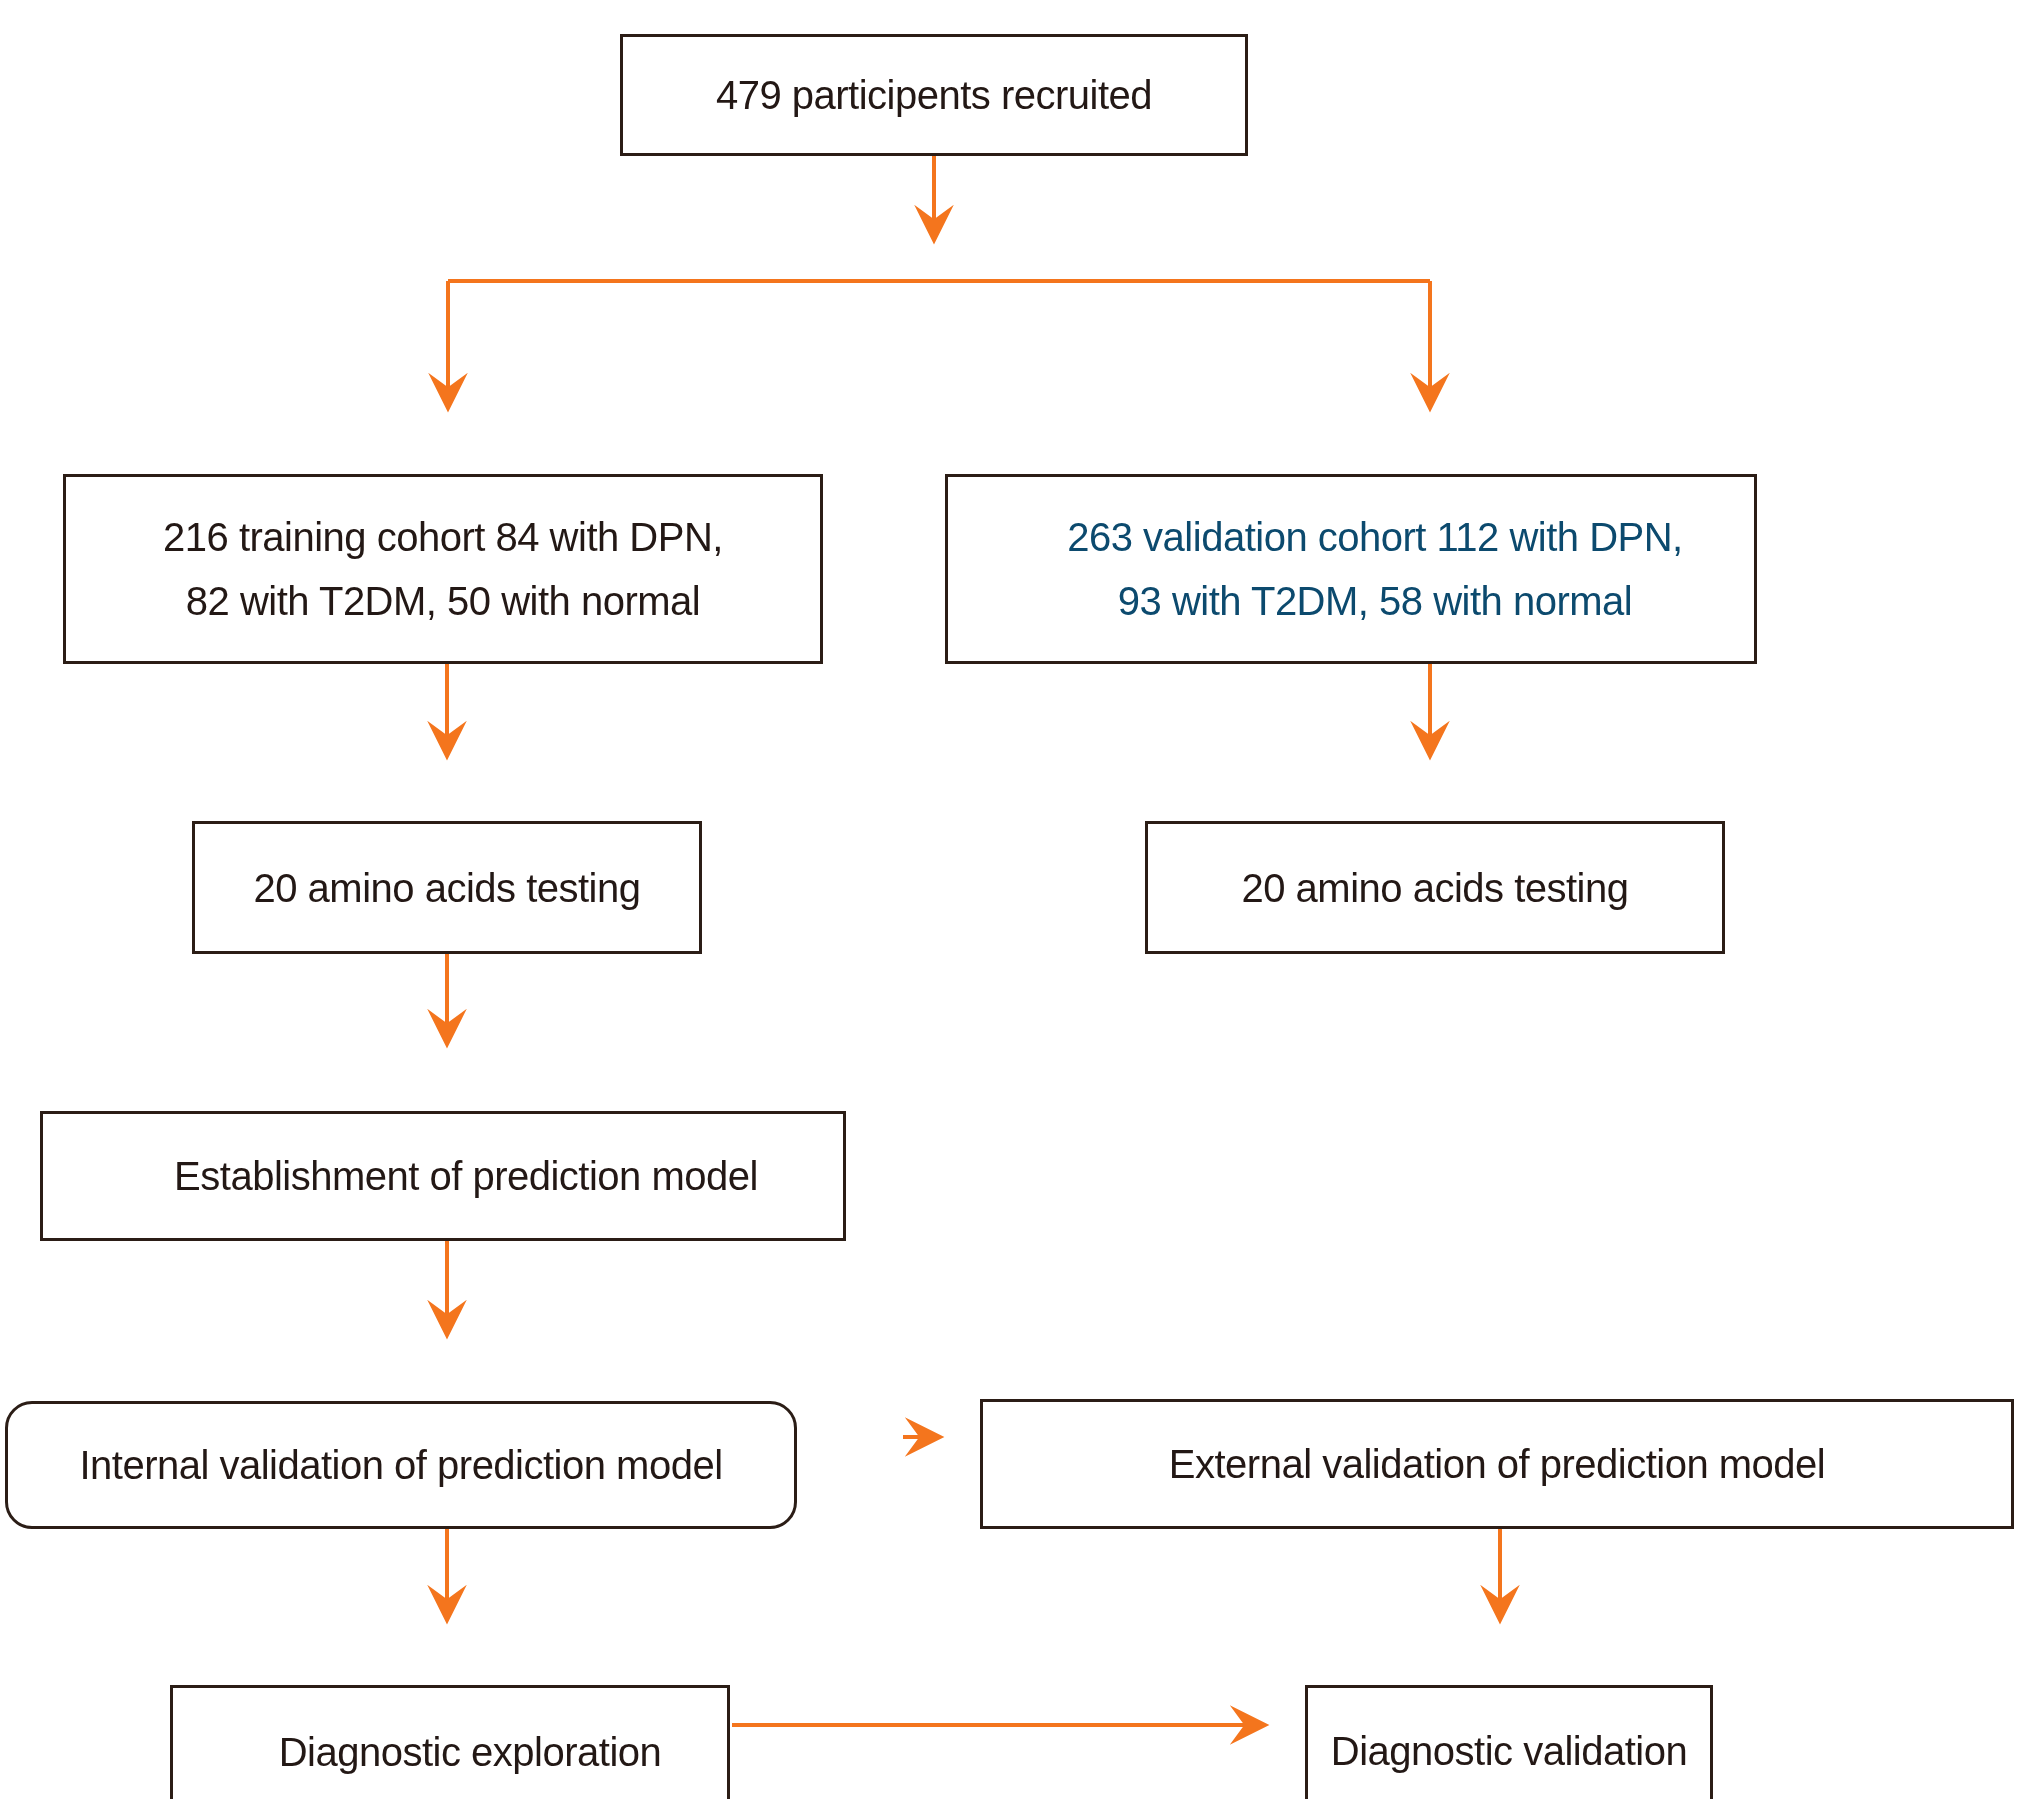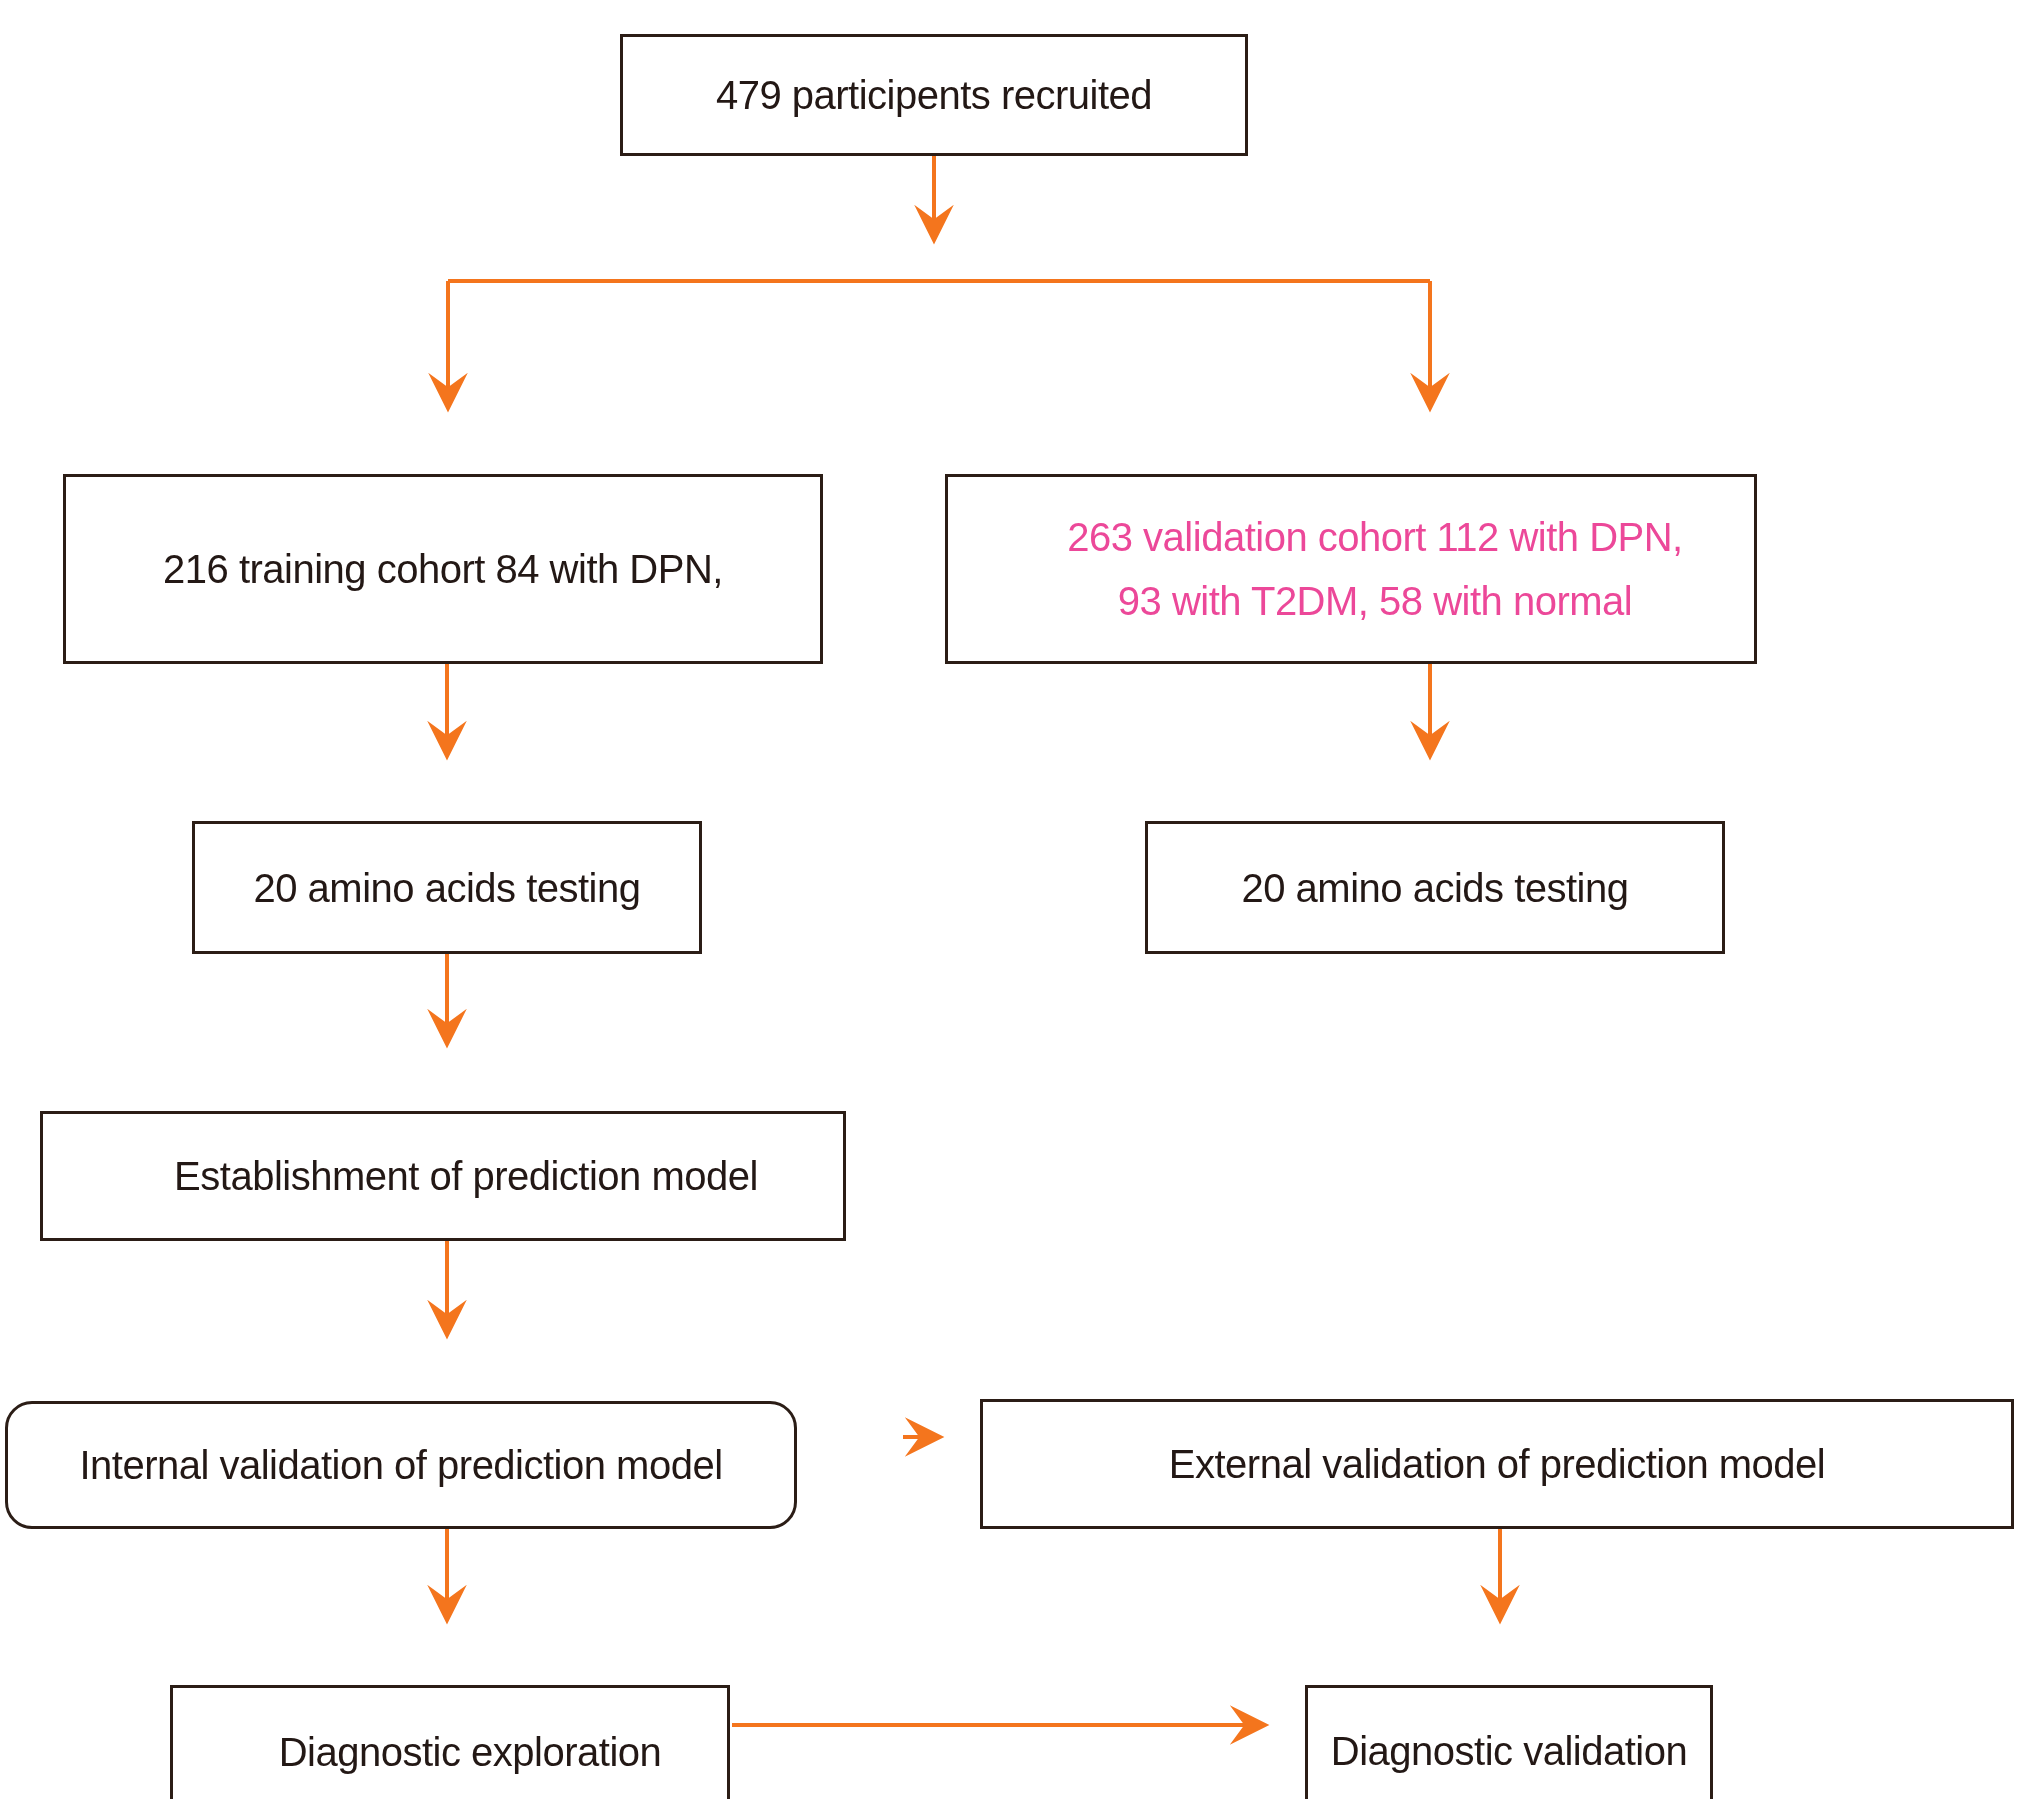--- a/index.html
+++ b/index.html
@@ -96,23 +96,24 @@
 
     <line x1="732" y1="1725" x2="1265" y2="1725" marker-end="url(#arrowhead)"></line>
   </svg>
 
   <div class="box" id="node-recruited" style="border-color: rgb(43, 29, 22); color: rgb(35, 24, 21);">
     <div class="line">479 participents recruited</div>
   </div>
 
   <div class="box" id="node-training-cohort" style="border-color: rgb(43, 29, 22); color: rgb(35, 24, 21);">
     <div class="line">216 training cohort 84 with DPN,</div>
+    <div class="line">82 with T2DM, 50 with normal</div>
   </div>
 
-  <div class="box" id="node-validation-cohort" style="border-color: rgb(43, 29, 22); color: #ec4899; padding-left: 48px;">
+  <div class="box" id="node-validation-cohort" style="border-color: rgb(43, 29, 22); color: #0c4a6e; padding-left: 48px;">
     <div class="line">263 validation cohort 112 with DPN,</div>
     <div class="line">93 with T2DM, 58 with normal</div>
   </div>
 
   <div class="box" id="node-amino-left" style="border-color: rgb(43, 29, 22); color: rgb(35, 24, 21);">
     <div class="line">20 amino acids testing</div>
   </div>
 
   <div class="box" id="node-amino-right" style="border-color: rgb(43, 29, 22); color: rgb(35, 24, 21);">
     <div class="line">20 amino acids testing</div>

